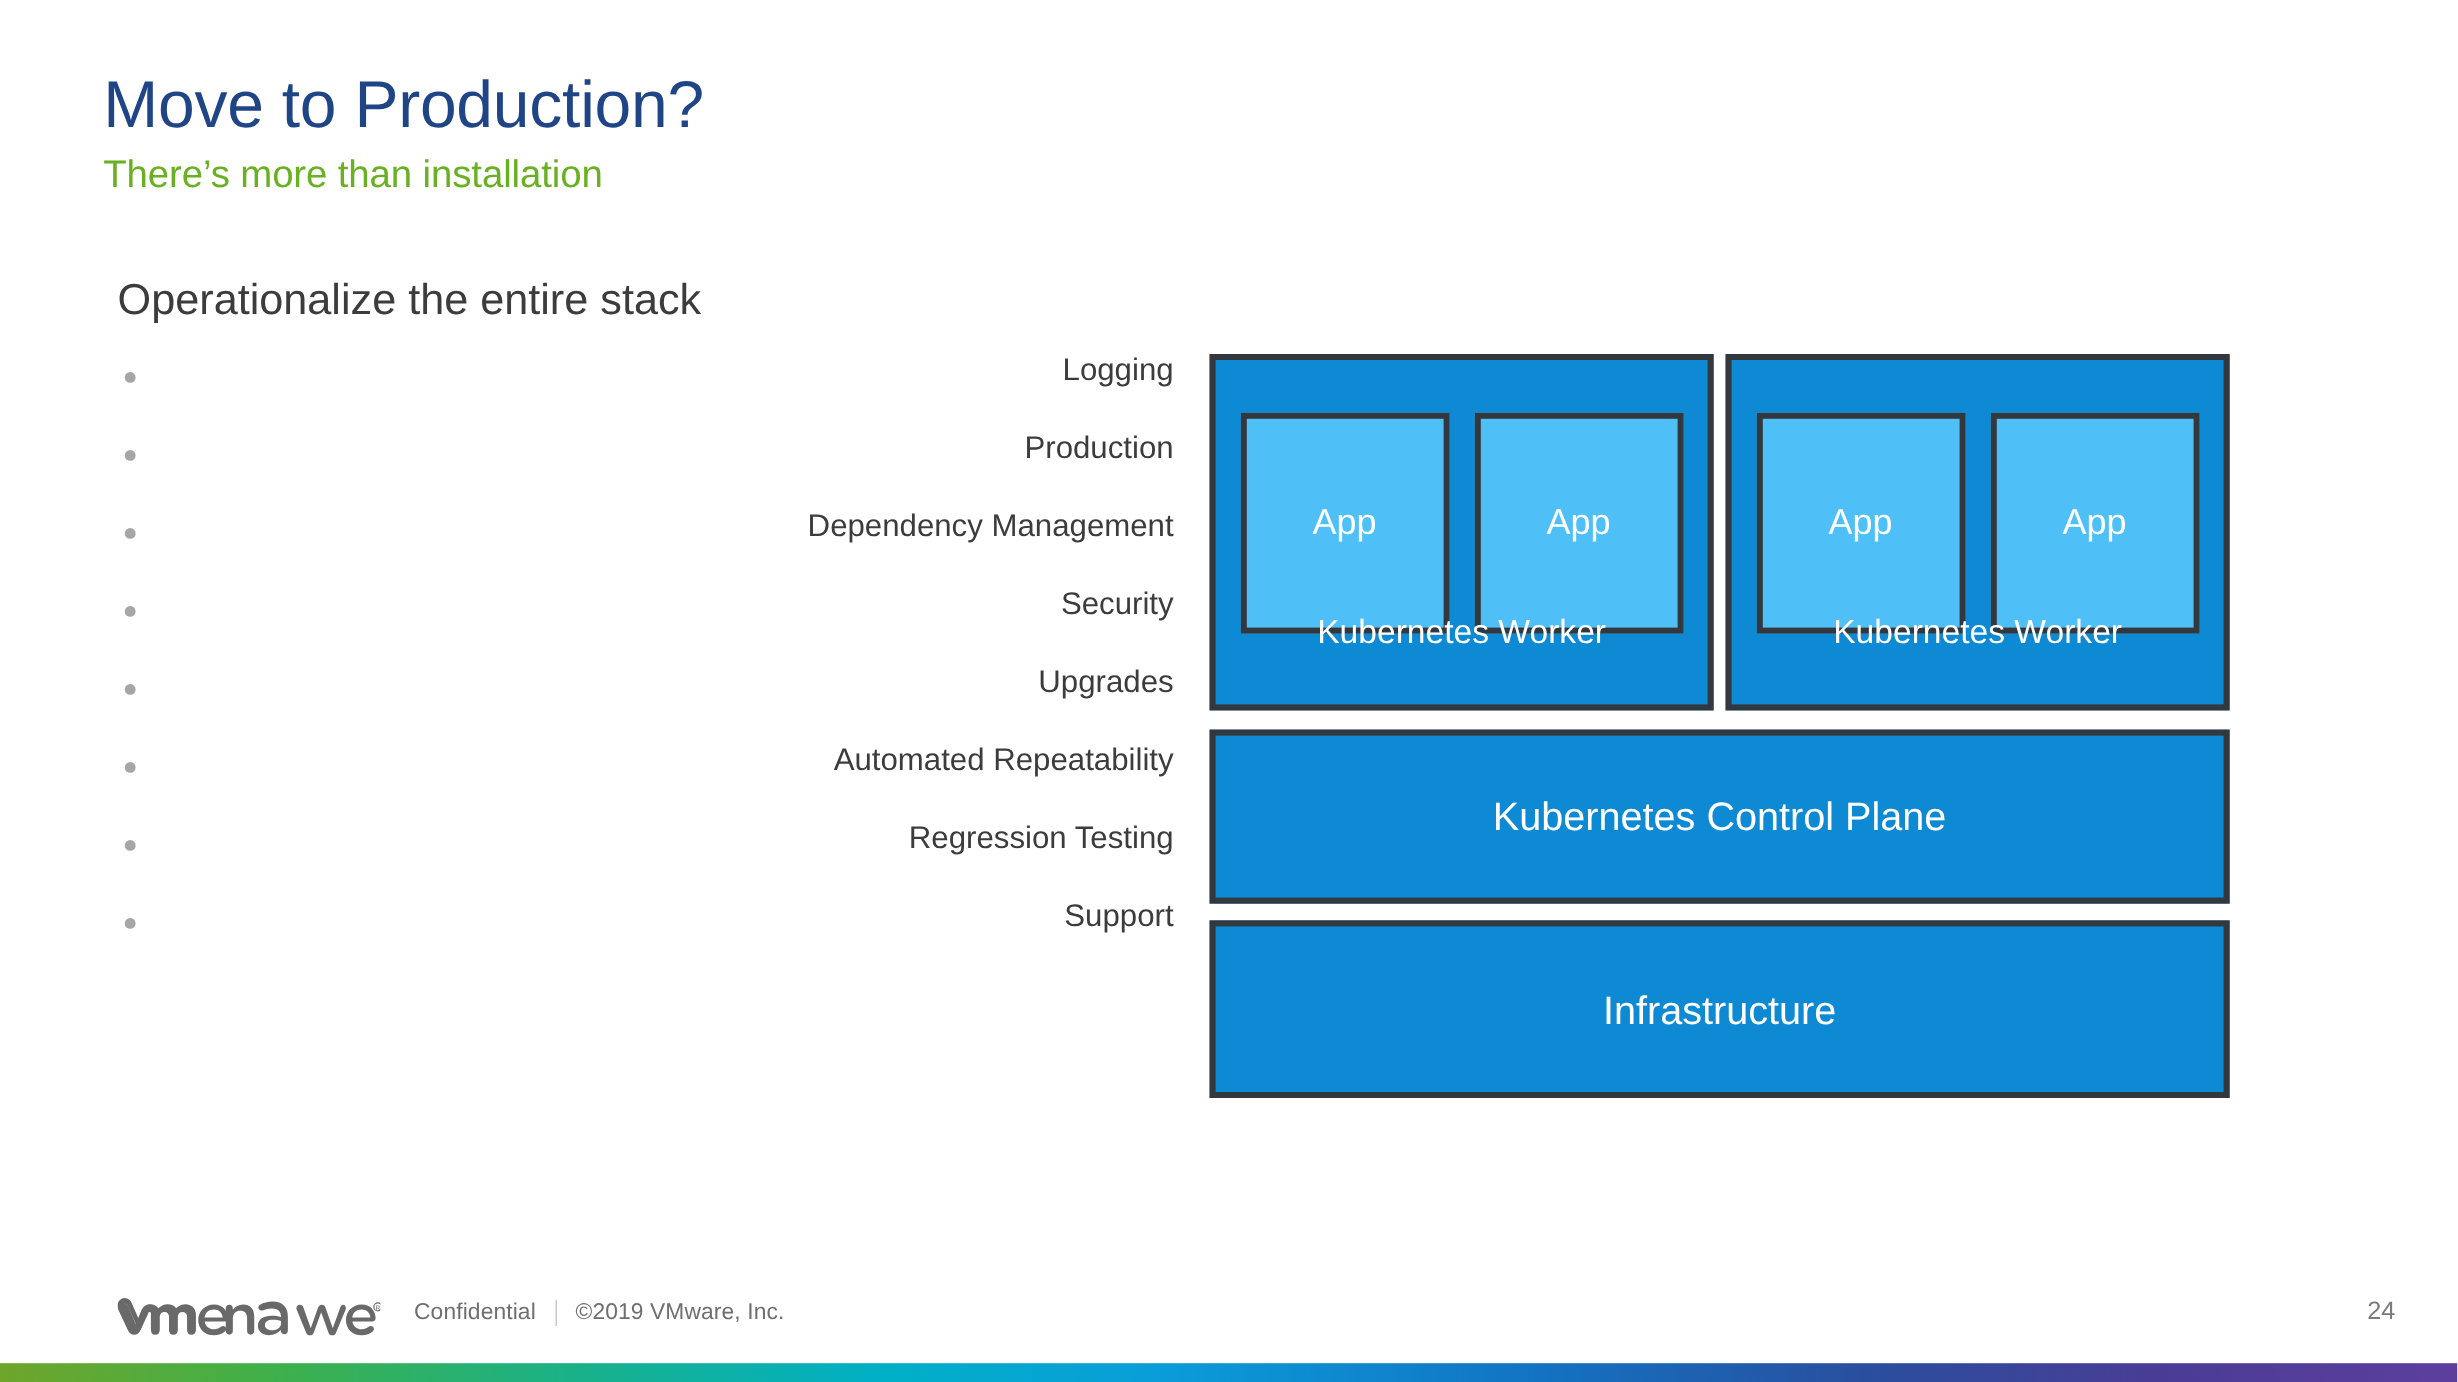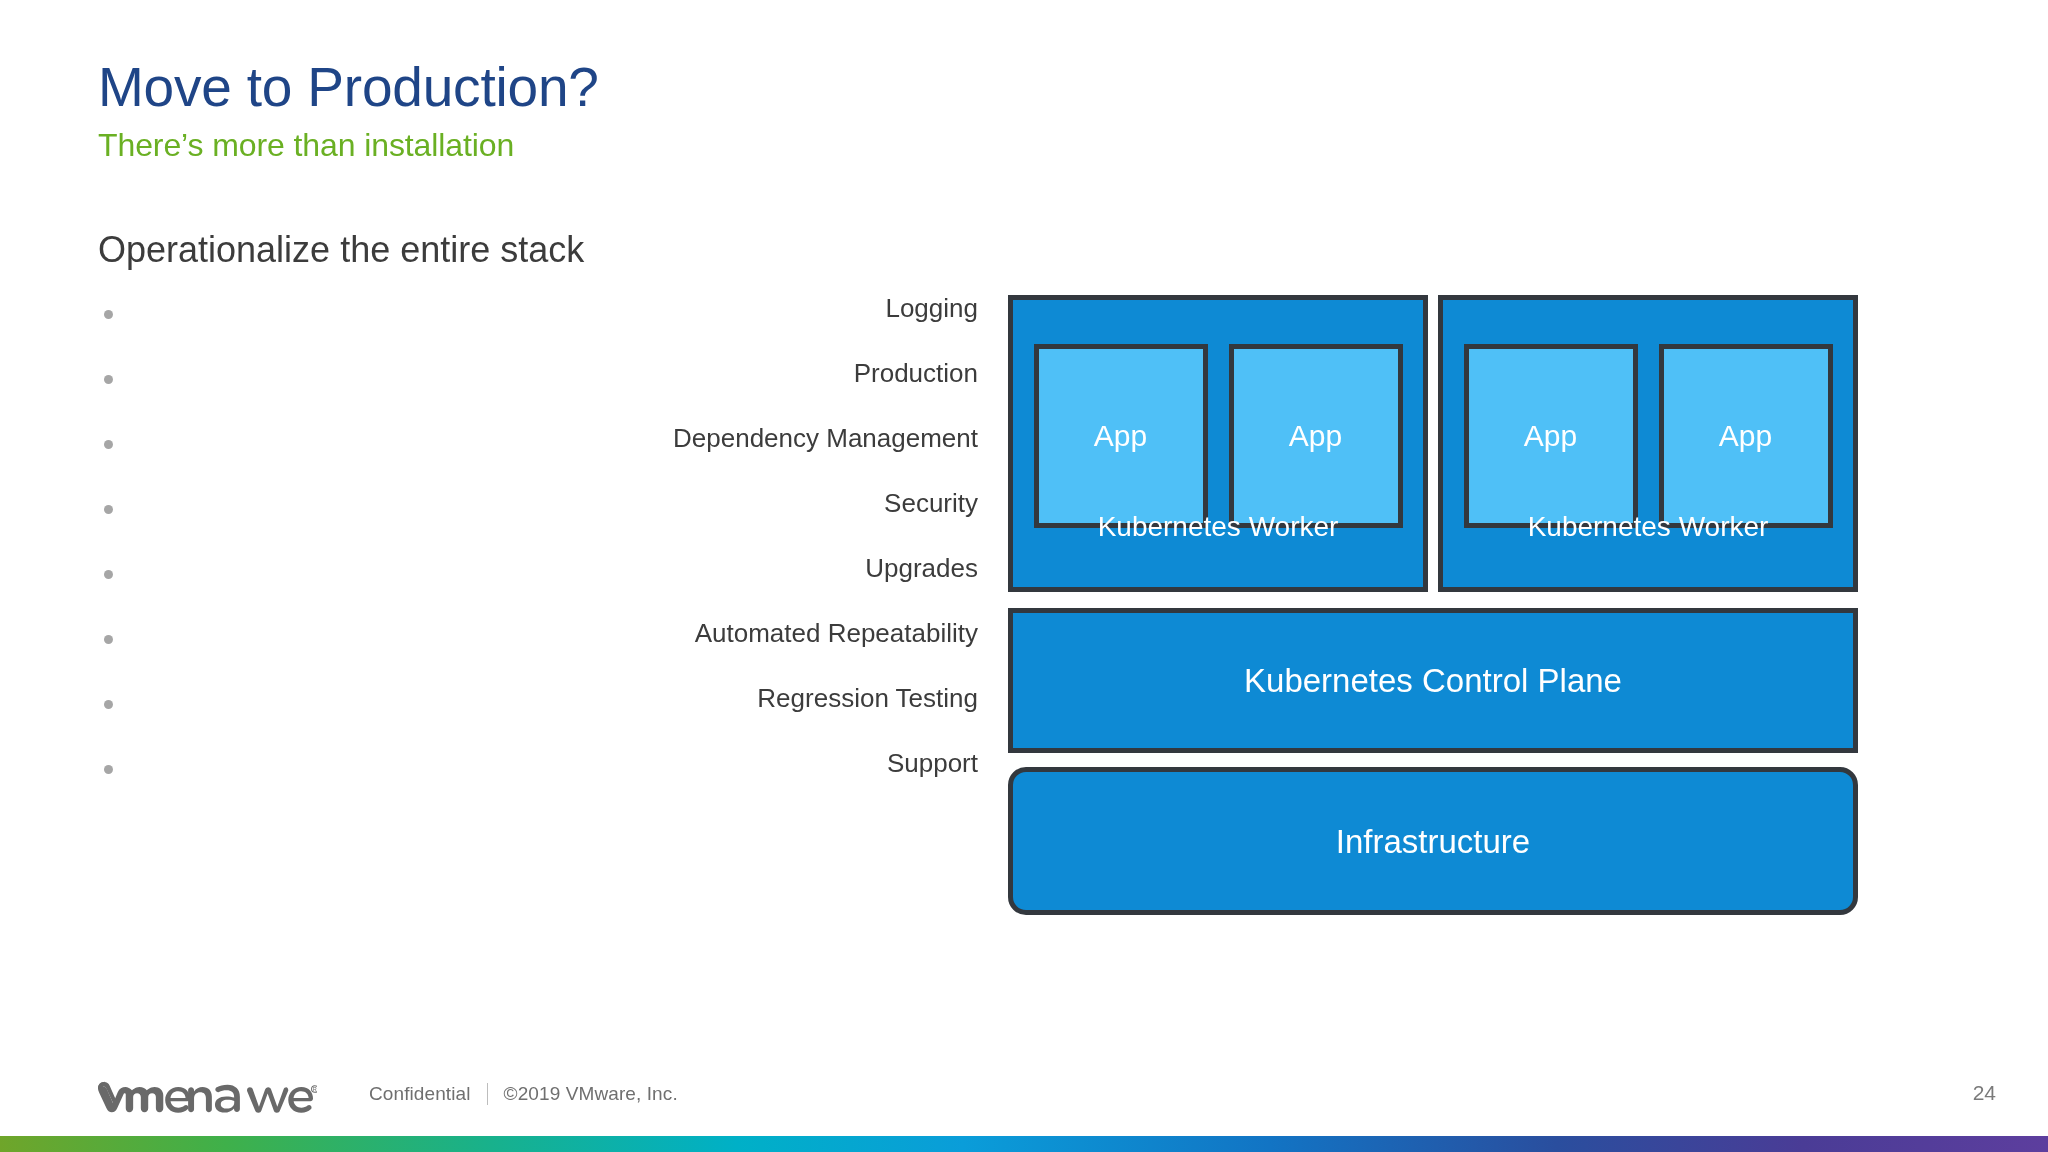--- a/index.html
+++ b/index.html
@@ -13,21 +13,21 @@
     height: 1152px;
     background: #ffffff;
     overflow: hidden;
     font-family: "Liberation Sans", sans-serif;
     -webkit-font-smoothing: antialiased;
   }
 
   
   #title-block {
     position: absolute;
-    left: 98px;
+    left: 86px;
     top: 58px;
     width: 900px;
   }
   #slide-title {
     font-size: 55px;
     line-height: 1.08;
     color: #1f4587;
     font-weight: normal;
     letter-spacing: -0.2px;
     margin: 0;
@@ -151,21 +151,20 @@
   #infrastructure {
     left: 0;
     top: 472px;
     width: 850px;
     height: 148px;
     display: flex;
     align-items: center;
     justify-content: center;
     font-size: 33px;
     line-height: 1;
-    border-radius: 18px;
   }
 
   
   #footer {
     position: absolute;
     left: 0;
     right: 0;
     bottom: 0;
     height: 120px;
   }
@@ -178,21 +177,20 @@
   #footer-text {
     position: absolute;
     left: 345px;
     bottom: 47px;
     font-size: 19px;
     color: #6f6f6f;
     letter-spacing: 0.1px;
     display: flex;
     align-items: center;
     gap: 16px;
-    margin-left: 24px;
   }
   #footer-divider {
     display: inline-block;
     width: 1px;
     height: 22px;
     background: #bdbdbd;
   }
   #page-number {
     position: absolute;
     right: 52px;

